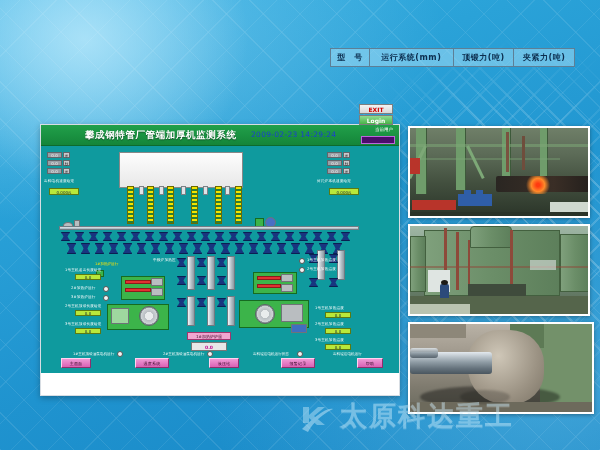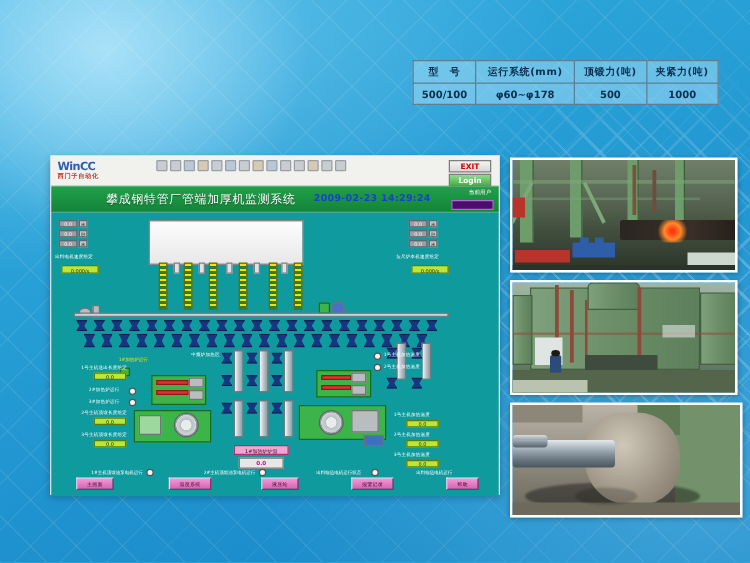--- a/index.html
+++ b/index.html
@@ -81,26 +81,26 @@
   .tb-icons i:nth-child(3n){ background:#b7c8d8; }
   .tb-icons i:nth-child(4n){ background:#d6cbb2; }
   .tb-sub { position:absolute; right:6px; top:13px; font-size:4px; color:#7a7a7a; letter-spacing:.5px;}
 
   .hmi-banner {
     height: 21px; background: linear-gradient(#21a04a, #148539);
     display:flex; align-items:center; position:relative;
     border-bottom: 1px solid #0d6b2c;
   }
   .hmi-banner .btitle {
-    margin-left: 44px; font-size: 9.5px; font-weight: 400; color: #ffffff;
+    margin-left: 44px; font-size: 9.5px; font-weight: 700; color: #ffffff;
     letter-spacing: .6px; text-shadow: 0 1px 1px rgba(0,0,0,.45);
   }
   .hmi-banner .bdate {
     position:absolute; left: 210px; top: 5px;
-    font-size: 7.5px; font-weight:700; color:#1b3fd0; letter-spacing:.3px;
+    font-size: 7.5px; font-weight:400; color:#1b3fd0; letter-spacing:.3px;
   }
   .hmi-banner .buser {
     position:absolute; right: 6px; top: 2px; font-size:4.5px; color:#ffffff;
   }
   .hmi-btns { position:absolute; right: 4px; top: -21px; width: 36px; }
   .btn-exit, .btn-login {
     display:block; width: 34px; height: 10px; margin-bottom: 1px;
     font-size: 6px; font-weight:700; line-height:10px; text-align:center;
     border:1px solid #7e7e7e;
   }
@@ -246,54 +246,25 @@
   <table class="spec-table">
     <thead>
       <tr>
         <td>型　号</td>
         <td>运行系统(mm)</td>
         <td>顶锻力(吨)</td>
         <td>夹紧力(吨)</td>
       </tr>
     </thead>
     <tbody>
-      <tr>
-        <td>500/100</td>
-        <td>φ60~φ178</td>
-        <td>500</td>
-        <td>1000</td>
-      </tr>
     </tbody>
   </table>
 
   <div class="hmi-shell">
 
-    <div class="hmi-topbar">
-      <div class="wincc-logo">
-        <div class="w1">WinCC</div>
-        <div class="w2">西门子自动化</div>
-      </div>
-      <div class="tb-icons">
-        <i></i>
-          <i></i>
-        <i></i>
-          <i></i>
-        <i></i>
-          <i></i>
-        <i></i>
-          <i></i>
-        <i></i>
-          <i></i>
-        <i></i>
-          <i></i>
-        <i></i>
-          <i></i>
-      </div>
-      <div class="tb-sub">运行系统</div>
-    </div>
 
     <div class="hmi-banner">
       <div class="btitle">攀成钢特管厂管端加厚机监测系统</div>
       <div class="bdate">2009-02-23 14:29:24</div>
       <div class="buser">当前用户</div>
       <div class="hmi-btns">
         <div class="btn-exit">EXIT</div>
         <div class="btn-login">Login</div>
       </div>
       <div class="user-field"></div>
@@ -537,13 +508,21 @@
     <div class="p3-green" style="left:100px; top:0;   width:34px; height:24px; background:#5d7a55;"></div>
     <div class="p3-shadow" style="left:10px; top:62px; width:140px; height:22px;"></div>
     <div class="p3-head" style="left:58px; top:6px; width:76px; height:74px;"></div>
     <div class="p3-pipe" style="left:0px;  top:28px; width:82px; height:22px;"></div>
     <div class="p3-pipe" style="left:0px;  top:24px; width:28px; height:10px; opacity:.85;"></div>
     <div class="p2-dark" style="position:absolute; left:0; top:0; width:56px; height:14px; background:#8d8779;"></div>
     <div class="p2-dark" style="position:absolute; left:0; top:78px; width:186px; height:14px; background:#6d6a5c;"></div>
     <div class="p3-shadow" style="left:50px; top:66px; width:50px; height:14px; opacity:.5;"></div>
   </div>
 
+  <div class="watermark">
+    <svg class="wm-k" viewBox="0 0 34 34">
+      <path d="M3 24 L3 8 L9 8 L9 24 Z" fill="#bfe6f8"></path>
+      <path d="M9 16 L18 8 L25 8 L14 17 L25 26 L17 26 L9 19 Z" fill="#bfe6f8"></path>
+      <path d="M2 30 C12 20, 26 8, 33 10 C24 14, 13 23, 8 33 Z" fill="#d8f1fd"></path>
+    </svg>
+    <div class="wm-text">太原科达重工</div>
+  </div>
 </div>
 
 </body></html>

